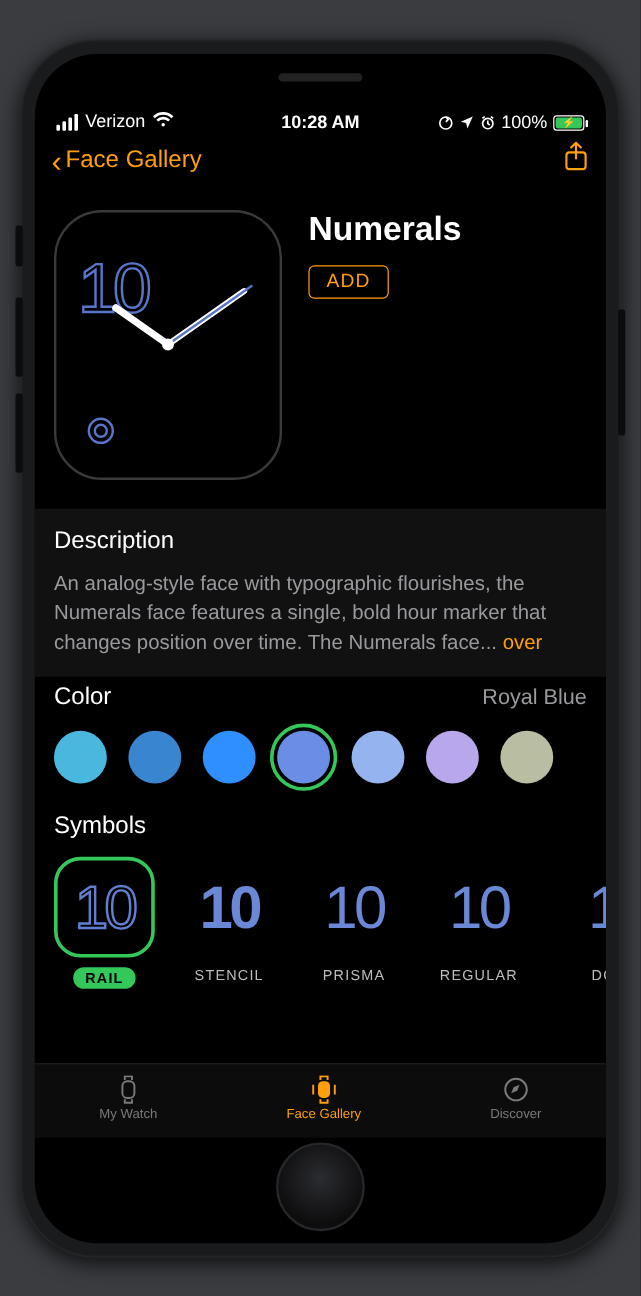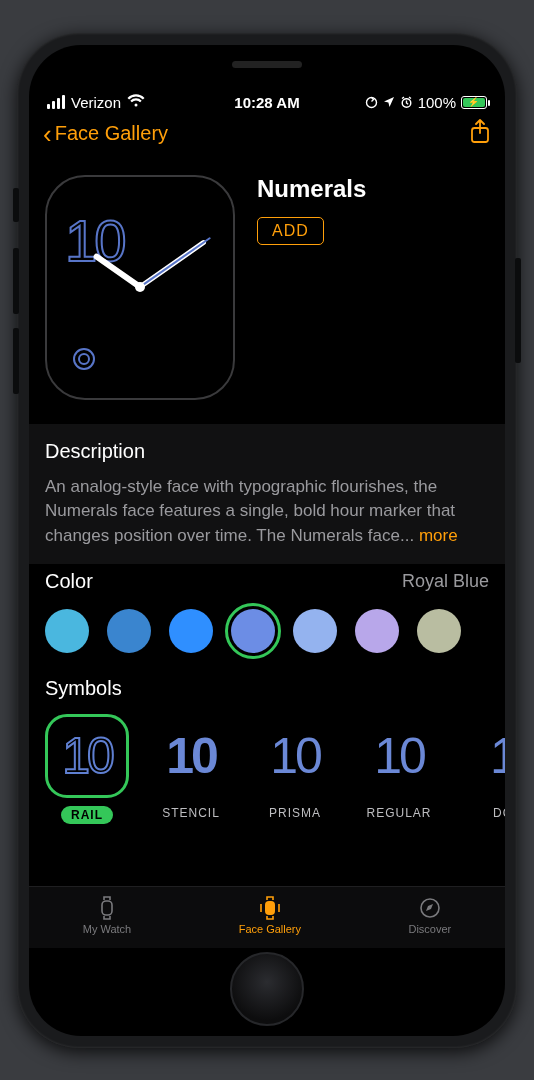--- a/index.html
+++ b/index.html
@@ -98,21 +98,21 @@
   .numeral-big span{ -webkit-text-stroke:2px #5875c8; color:transparent;}
   .clock-hands {position:absolute; width:100%; height:100%; }
   .hand{position:absolute;left:50%;top:50%;background:#fff;transform-origin:bottom center;border-radius:3px;}
   .hand.hour{width:6px;height:56px;transform:translate(-50%,-100%) rotate(305deg);}
   .hand.minute{width:5px;height:80px;transform:translate(-50%,-100%) rotate(55deg);}
   .hand.second{width:2px;height:86px;background:#5875c8;transform:translate(-50%,-100%) rotate(55deg);}
   .hand-center{position:absolute;left:50%;top:50%;width:10px;height:10px;border-radius:50%;background:#fff;transform:translate(-50%,-50%);}
   .complication{position:absolute;left:26px;bottom:28px;width:22px;height:22px;border:2px solid #5875c8;border-radius:50%;}
   .complication::after{content:"";position:absolute;left:3px;top:3px;right:3px;bottom:3px;border:2px solid #5875c8;border-radius:50%;}
 
-  .hero-meta h1{font-size:24px;font-weight:600;margin-bottom:14px;}
+  .hero-meta h1{font-size:28px;font-weight:600;margin-bottom:14px;}
   .add-btn{display:inline-block;border:1px solid #ff9f0a;color:#ff9f0a;padding:4px 14px;font-size:16px;letter-spacing:1px;border-radius:5px;background:transparent;}
 
   
   .section-title{font-size:20px;font-weight:500;margin:4px 0 12px 0;color:#fff;}
   .desc-block{background:#111112;margin:0 -16px;padding:12px 16px 16px 16px;}
   .desc-text{color:#9a9a9e;font-size:17px;line-height:1.45;}
   .more-link{color:#ff9f0a;}
 
   
   .color-row{display:flex;align-items:center;justify-content:space-between;margin-top:6px;}
@@ -233,21 +233,21 @@
         </div>
         <div class="hero-meta">
           <h1>Numerals</h1>
           <button class="add-btn">ADD</button>
         </div>
       </div>
 
       <div class="desc-block">
         <div class="section-title">Description</div>
         <div class="desc-text">
-          <span>An analog-style face with typographic flourishes, the Numerals face features a single, bold hour marker that changes position over time. The Numerals face... </span><span class="more-link">more</span>
+          <span>An analog-style face with typographic flourishes, the Numerals face features a single, bold hour marker that changes position over time. The Numerals face... </span><span class="more-link">over</span>
         </div>
       </div>
 
       <div class="color-row">
         <div class="section-title" style="margin:0">Color</div>
         <div class="color-value">Royal Blue</div>
       </div>
       <div class="swatch-row" id="swatch-row">
           <div class="swatch" style="background: rgb(74, 183, 223);"></div>
           <div class="swatch" style="background: rgb(58, 133, 207);"></div>

